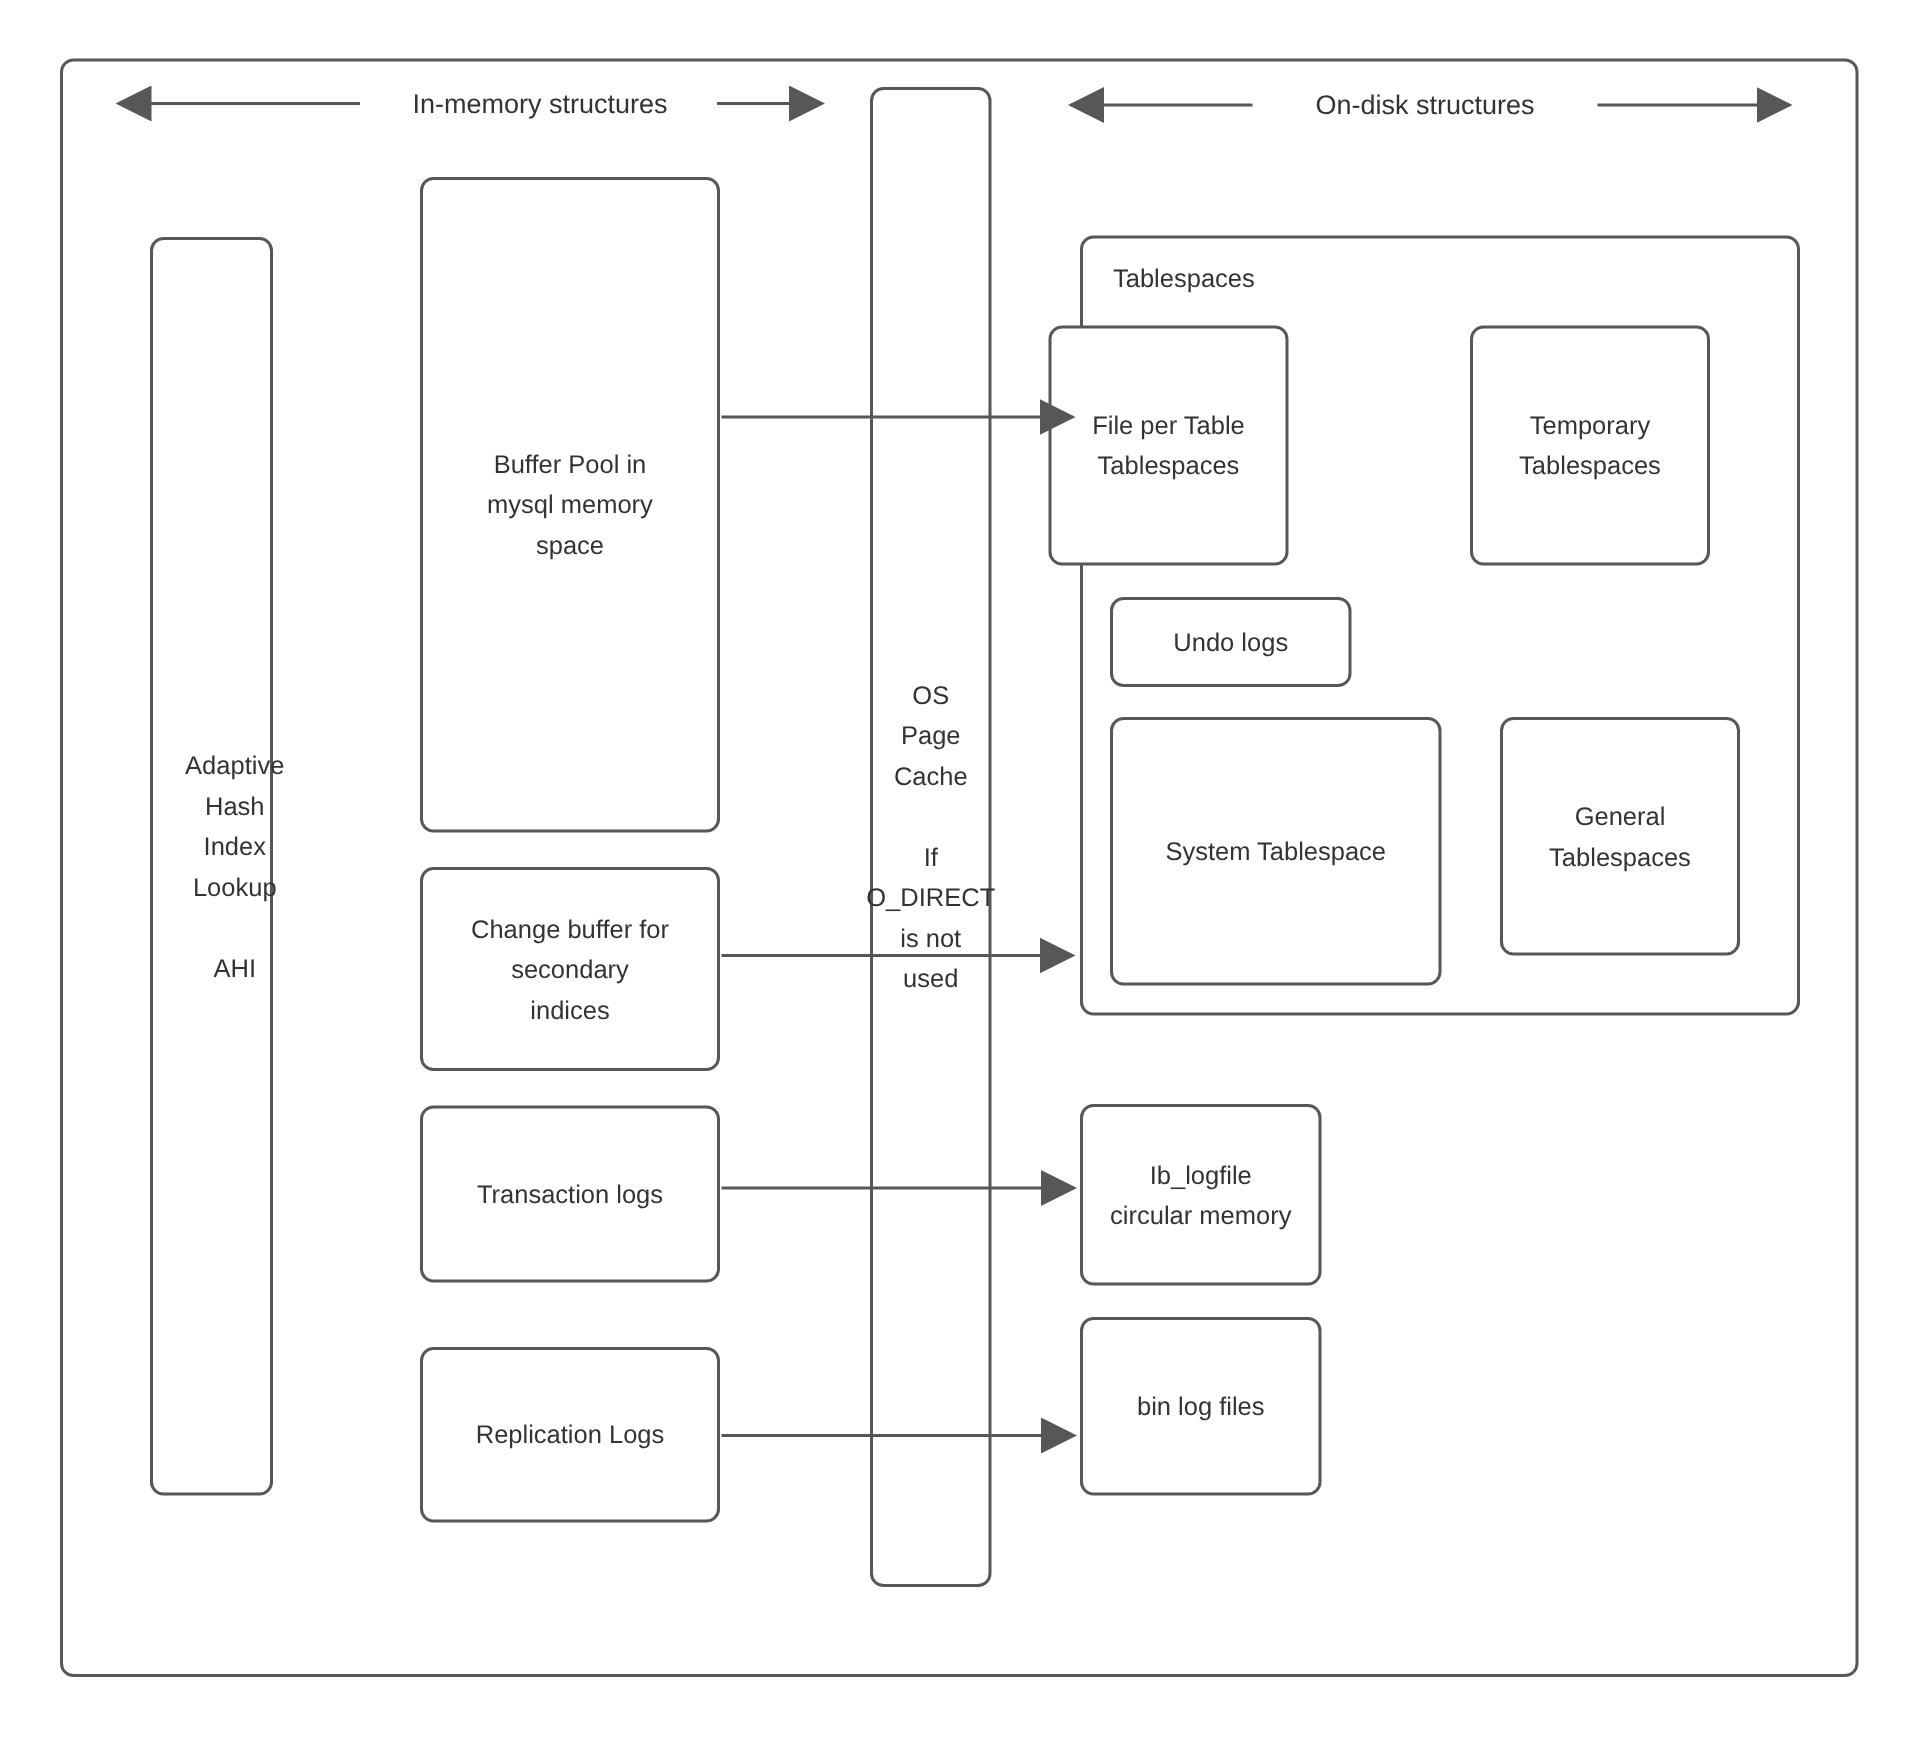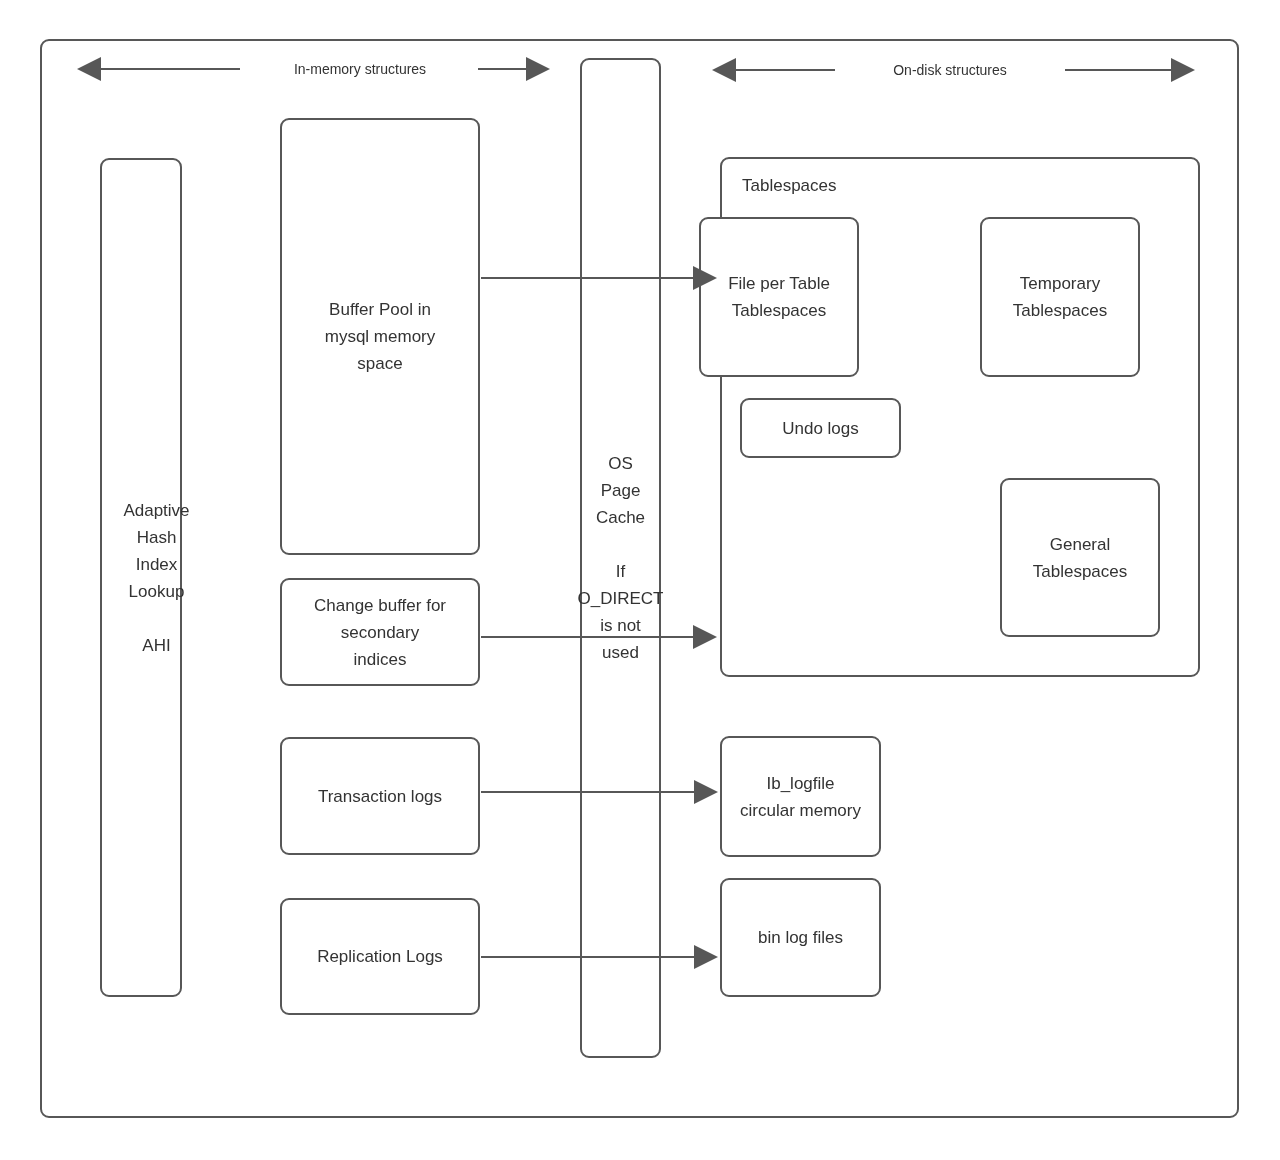--- a/index.html
+++ b/index.html
@@ -40,21 +40,21 @@
   .node .lbl{width:200%;flex:none;}
   .group-label{
     position:absolute;
     left:20px;top:16px;
     font-size:17px;
     line-height:22px;
     white-space:nowrap;
   }
   .hdr-label{
     position:absolute;
-    font-size:14px;
+    font-size:18px;
     line-height:22px;
     text-align:left;
     white-space:nowrap;
     transform:translate(-50%,-50%);
   }
   svg.overlay{
     position:absolute;inset:0;
     width:1280px;height:1160px;
     pointer-events:none;
     z-index:5;
@@ -79,21 +79,21 @@
 
 AHI</span>
   </div>
 
   <div class="node" style="left:280px;top:118px;width:200px;height:437px;">
     <span class="lbl">Buffer Pool in
 mysql memory
 space</span>
   </div>
 
-  <div class="node" style="left:280px;top:578px;width:200px;height:108px;">
+  <div class="node" style="left:280px;top:578px;width:200px;height:136px;">
     <span class="lbl">Change buffer for
 secondary
 indices</span>
   </div>
 
   <div class="node" style="left:280px;top:737px;width:200px;height:118px;">
     <span class="lbl">Transaction logs</span>
   </div>
 
   <div class="node" style="left:280px;top:898px;width:200px;height:117px;">
@@ -122,20 +122,23 @@
 
   <div class="node" style="left:980px;top:217px;width:160px;height:160px;">
     <span class="lbl">Temporary
 Tablespaces</span>
   </div>
 
   <div class="node" style="left:740px;top:398px;width:161px;height:60px;">
     <span class="lbl">Undo logs</span>
   </div>
 
+  <div class="node" style="left:740px;top:478px;width:221px;height:179px;">
+    <span class="lbl">System Tablespace</span>
+  </div>
 
   <div class="node" style="left:1000px;top:478px;width:160px;height:159px;">
     <span class="lbl">General
 Tablespaces</span>
   </div>
 
   <div class="node" style="left:720px;top:736px;width:161px;height:121px;">
     <span class="lbl">Ib_logfile
 circular memory</span>
   </div>

